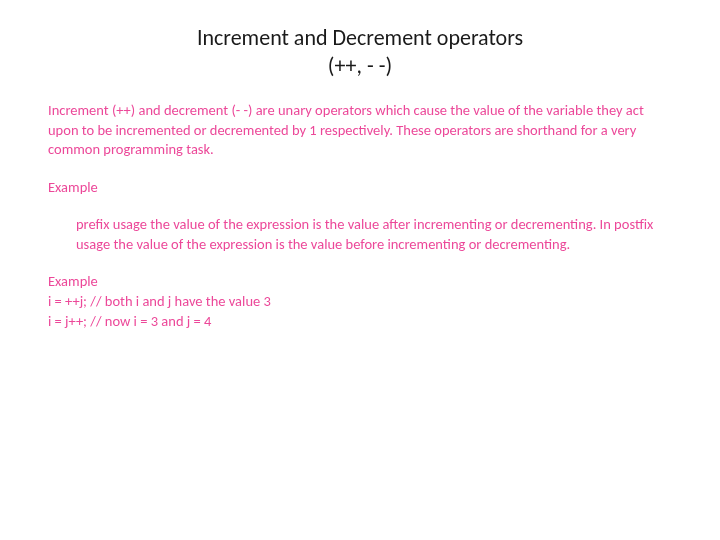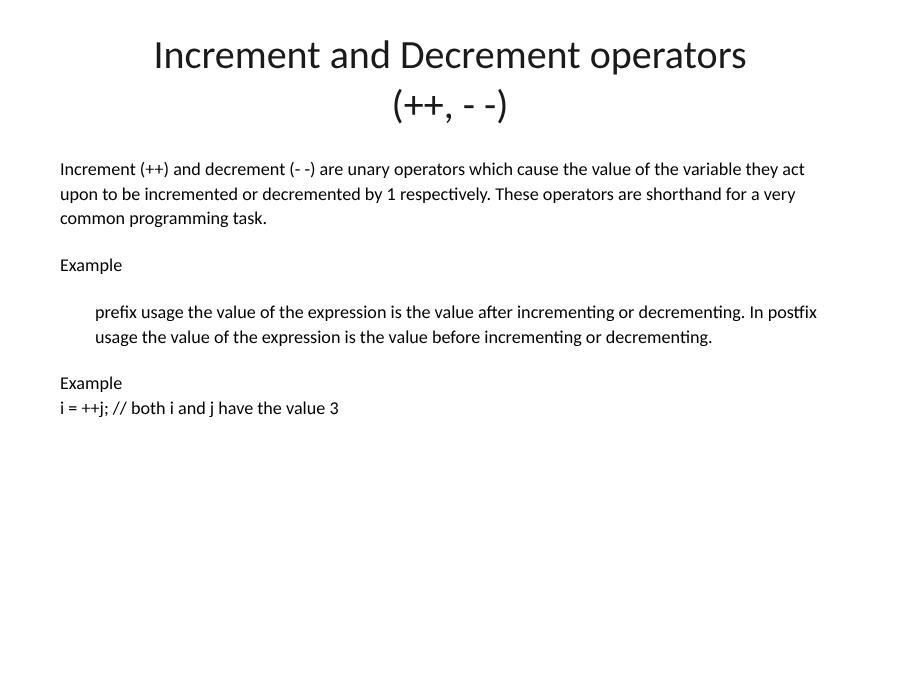--- a/index.html
+++ b/index.html
@@ -6,31 +6,31 @@
     body {
       width: 720px;
       height: 540px;
       background: #ffffff;
       font-family: Calibri, "Segoe UI", Arial, sans-serif;
       color: #000000;
       padding: 24px 48px 24px 48px;
       overflow: hidden;
     }
     .title {
-      font-size: 32px;
+      font-size: 22px;
       font-weight: 400;
       text-align: center;
       line-height: 1.25;
       color: #1a1a1a;
       margin-bottom: 22px;
     }
     .body-text {
       font-size: 14.5px;
       line-height: 1.35;
-      color: #000000;
+      color: #ec4899;
     }
     .para { margin-bottom: 18px; }
     .indent { padding-left: 28px; }
   </style>
 </head>
 <body>
 
 <div class="title">
   <span>Increment and Decrement operators</span><br>
   <span>(++, - -)</span>
@@ -43,14 +43,15 @@
     <div>Example</div>
   </div>
 
   <div class="para">
     <div class="indent">prefix usage the value of the expression is the value after incrementing or decrementing. In postfix usage the value of the expression is the value before incrementing or decrementing.</div>
   </div>
 
   <div>
     <div>Example</div>
     <div>i = ++j; // both i and j have the value 3</div>
+    <div>i = j++; // now i = 3 and j = 4</div>
   </div>
 </div>
 
 </body></html>

